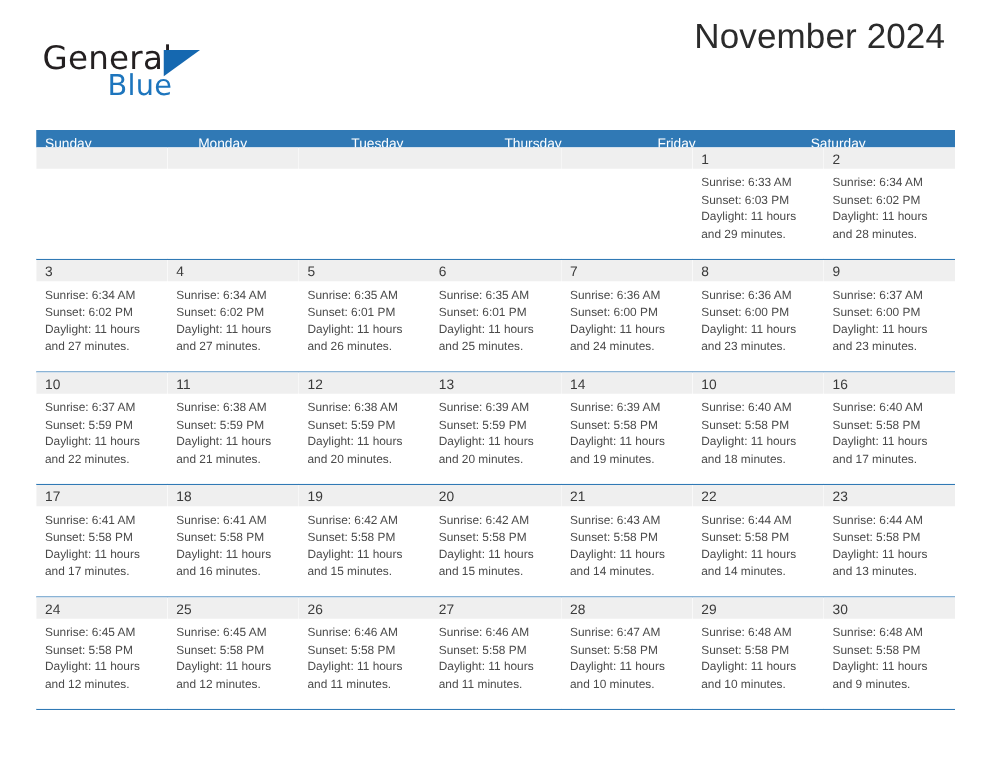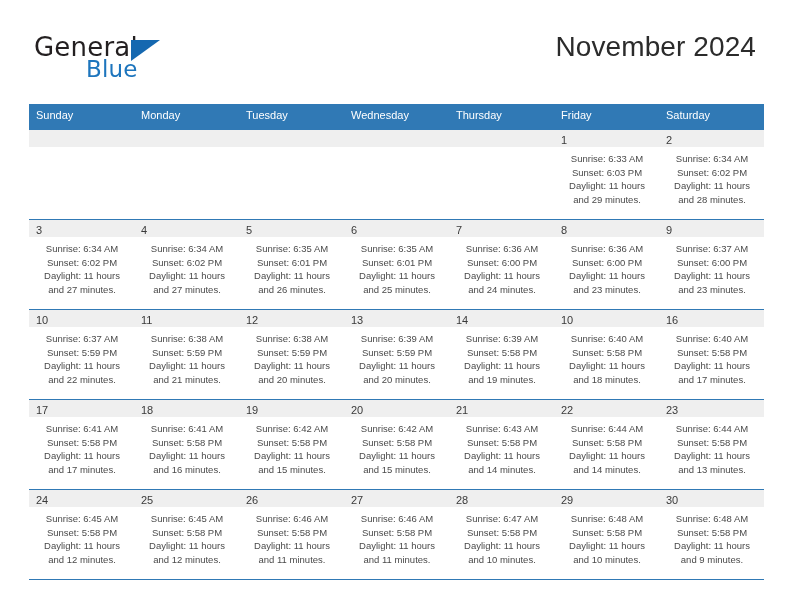--- a/index.html
+++ b/index.html
@@ -65,21 +65,21 @@
     top: 6px;
     width: 0;
     height: 0;
     border-left: 29px solid #1568b0;
     border-bottom: 21px solid transparent;
   }
 
   .title-block {
     position: absolute;
     right: 36px;
-    top: 30px;
+    top: 12px;
     text-align: right;
   }
   .month-title {
     font-size: 28px;
     font-weight: normal;
     color: #2b2b2b;
     line-height: 34px;
     letter-spacing: 0.1px;
     font-family: "Liberation Sans", sans-serif;
   }
@@ -95,21 +95,21 @@
   .calendar {
     position: absolute;
     left: 29px;
     top: 104px;
     width: 735px;
   }
 
   .weekday-row {
     display: flex;
     background: #3079b5;
-    height: 26px;
+    height: 14px;
   }
   .weekday-cell {
     flex: 1 1 0;
     color: #ffffff;
     font-size: 11px;
     line-height: 22px;
     padding-left: 7px;
     box-sizing: border-box;
     white-space: nowrap;
     overflow: hidden;
@@ -144,21 +144,20 @@
   }
   .daynum {
     font-size: 11px;
     color: #3a3a3a;
     line-height: 17px;
     display: inline-block;
   }
 
   .day-body {
     padding: 5px 6px 0 7px;
-    text-align: center;
   }
   .day-line {
     font-size: 9.5px;
     line-height: 13.5px;
     color: #4a4a4a;
     white-space: nowrap;
     font-family: "Liberation Sans", sans-serif;
   }
 </style>
 </head>
@@ -178,21 +177,20 @@
       <div class="month-title">November 2024</div>
     </div>
 
   </div>
 
   <div class="calendar">
     <div class="weekday-row" id="weekday-row">
         <div class="weekday-cell">Sunday</div>
         <div class="weekday-cell">Monday</div>
         <div class="weekday-cell">Tuesday</div>
-        <div class="weekday-cell">Wednesday</div>
         <div class="weekday-cell">Thursday</div>
         <div class="weekday-cell">Friday</div>
         <div class="weekday-cell">Saturday</div>
       </div>
     <div id="weeks-container">
         <div class="week-row">
           <div class="day-cell empty">
             <div class="daynum-strip"><span class="daynum"></span></div>
             <div class="day-body"></div>
           </div>

